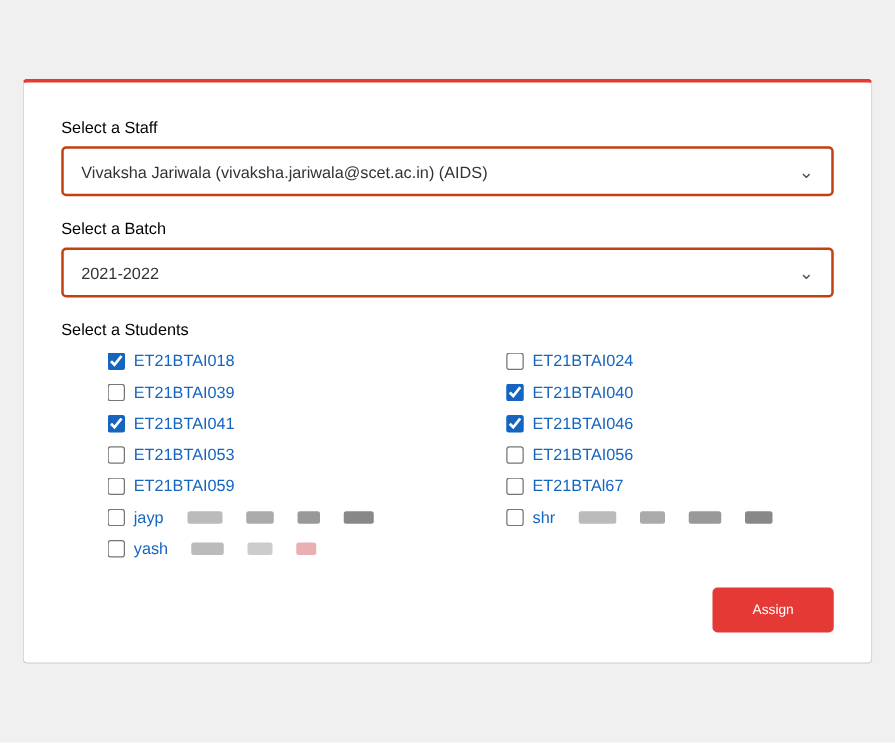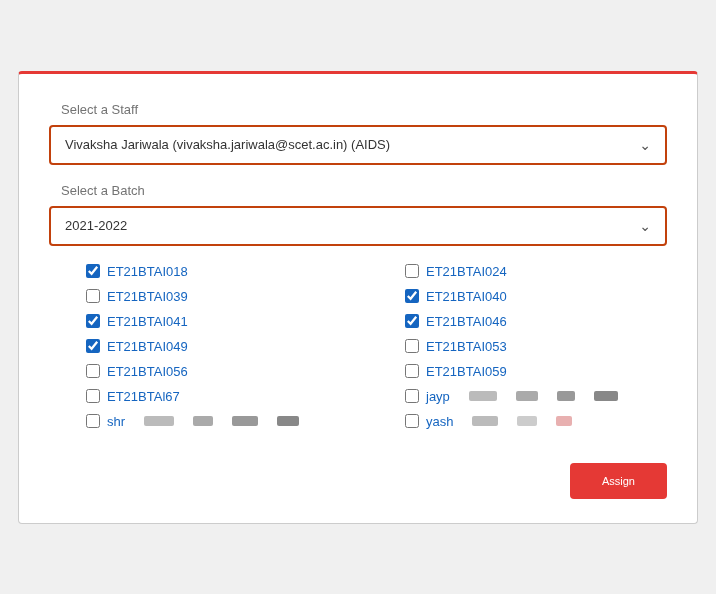--- a/index.html
+++ b/index.html
@@ -17,23 +17,22 @@
       background: #fff;
       border: 1px solid #ccc;
       border-top: 3px solid #e53935;
       border-radius: 4px;
       width: 680px;
       padding: 28px 30px 24px 30px;
       position: relative;
     }
     .section-label {
       font-size: 13px;
-      color: #737373;
+      color: #000000;
       margin-bottom: 8px;
-      margin-left: 12px;
     }
     .dropdown {
       display: flex;
       align-items: center;
       justify-content: space-between;
       border: 2px solid #c2410c;
       border-radius: 4px;
       padding: 10px 14px;
       font-size: 13px;
       color: #333;
@@ -104,20 +103,21 @@
     <span>Vivaksha Jariwala (vivaksha.jariwala@scet.ac.in) (AIDS)</span>
     <span class="chevron">⌄</span>
   </div>
 
   <div class="section-label">Select a Batch</div>
   <div class="dropdown">
     <span>2021-2022</span>
     <span class="chevron">⌄</span>
   </div>
 
+  <div class="section-label">Select a Students</div>
 
   <div class="students-grid">
 
     <div class="student-item">
       <input type="checkbox" checked="" style="">
       <span class="student-label">ET21BTAI018</span>
     </div>
     <div class="student-item">
       <input type="checkbox" style="">
       <span class="student-label">ET21BTAI024</span>
@@ -133,24 +133,20 @@
       <span class="student-label">ET21BTAI040</span>
     </div>
     <div class="student-item">
       <input type="checkbox" checked="" style="">
       <span class="student-label">ET21BTAI041</span>
     </div>
 
     <div class="student-item">
       <input type="checkbox" checked="" style="">
       <span class="student-label">ET21BTAI046</span>
-    </div>
-    <div class="student-item">
-      <input type="checkbox" checked="" style="">
-      <span class="student-label">ET21BTAI049</span>
     </div>
 
     <div class="student-item">
       <input type="checkbox" style="">
       <span class="student-label">ET21BTAI053</span>
     </div>
     <div class="student-item">
       <input type="checkbox" style="">
       <span class="student-label">ET21BTAI056</span>
     </div>

